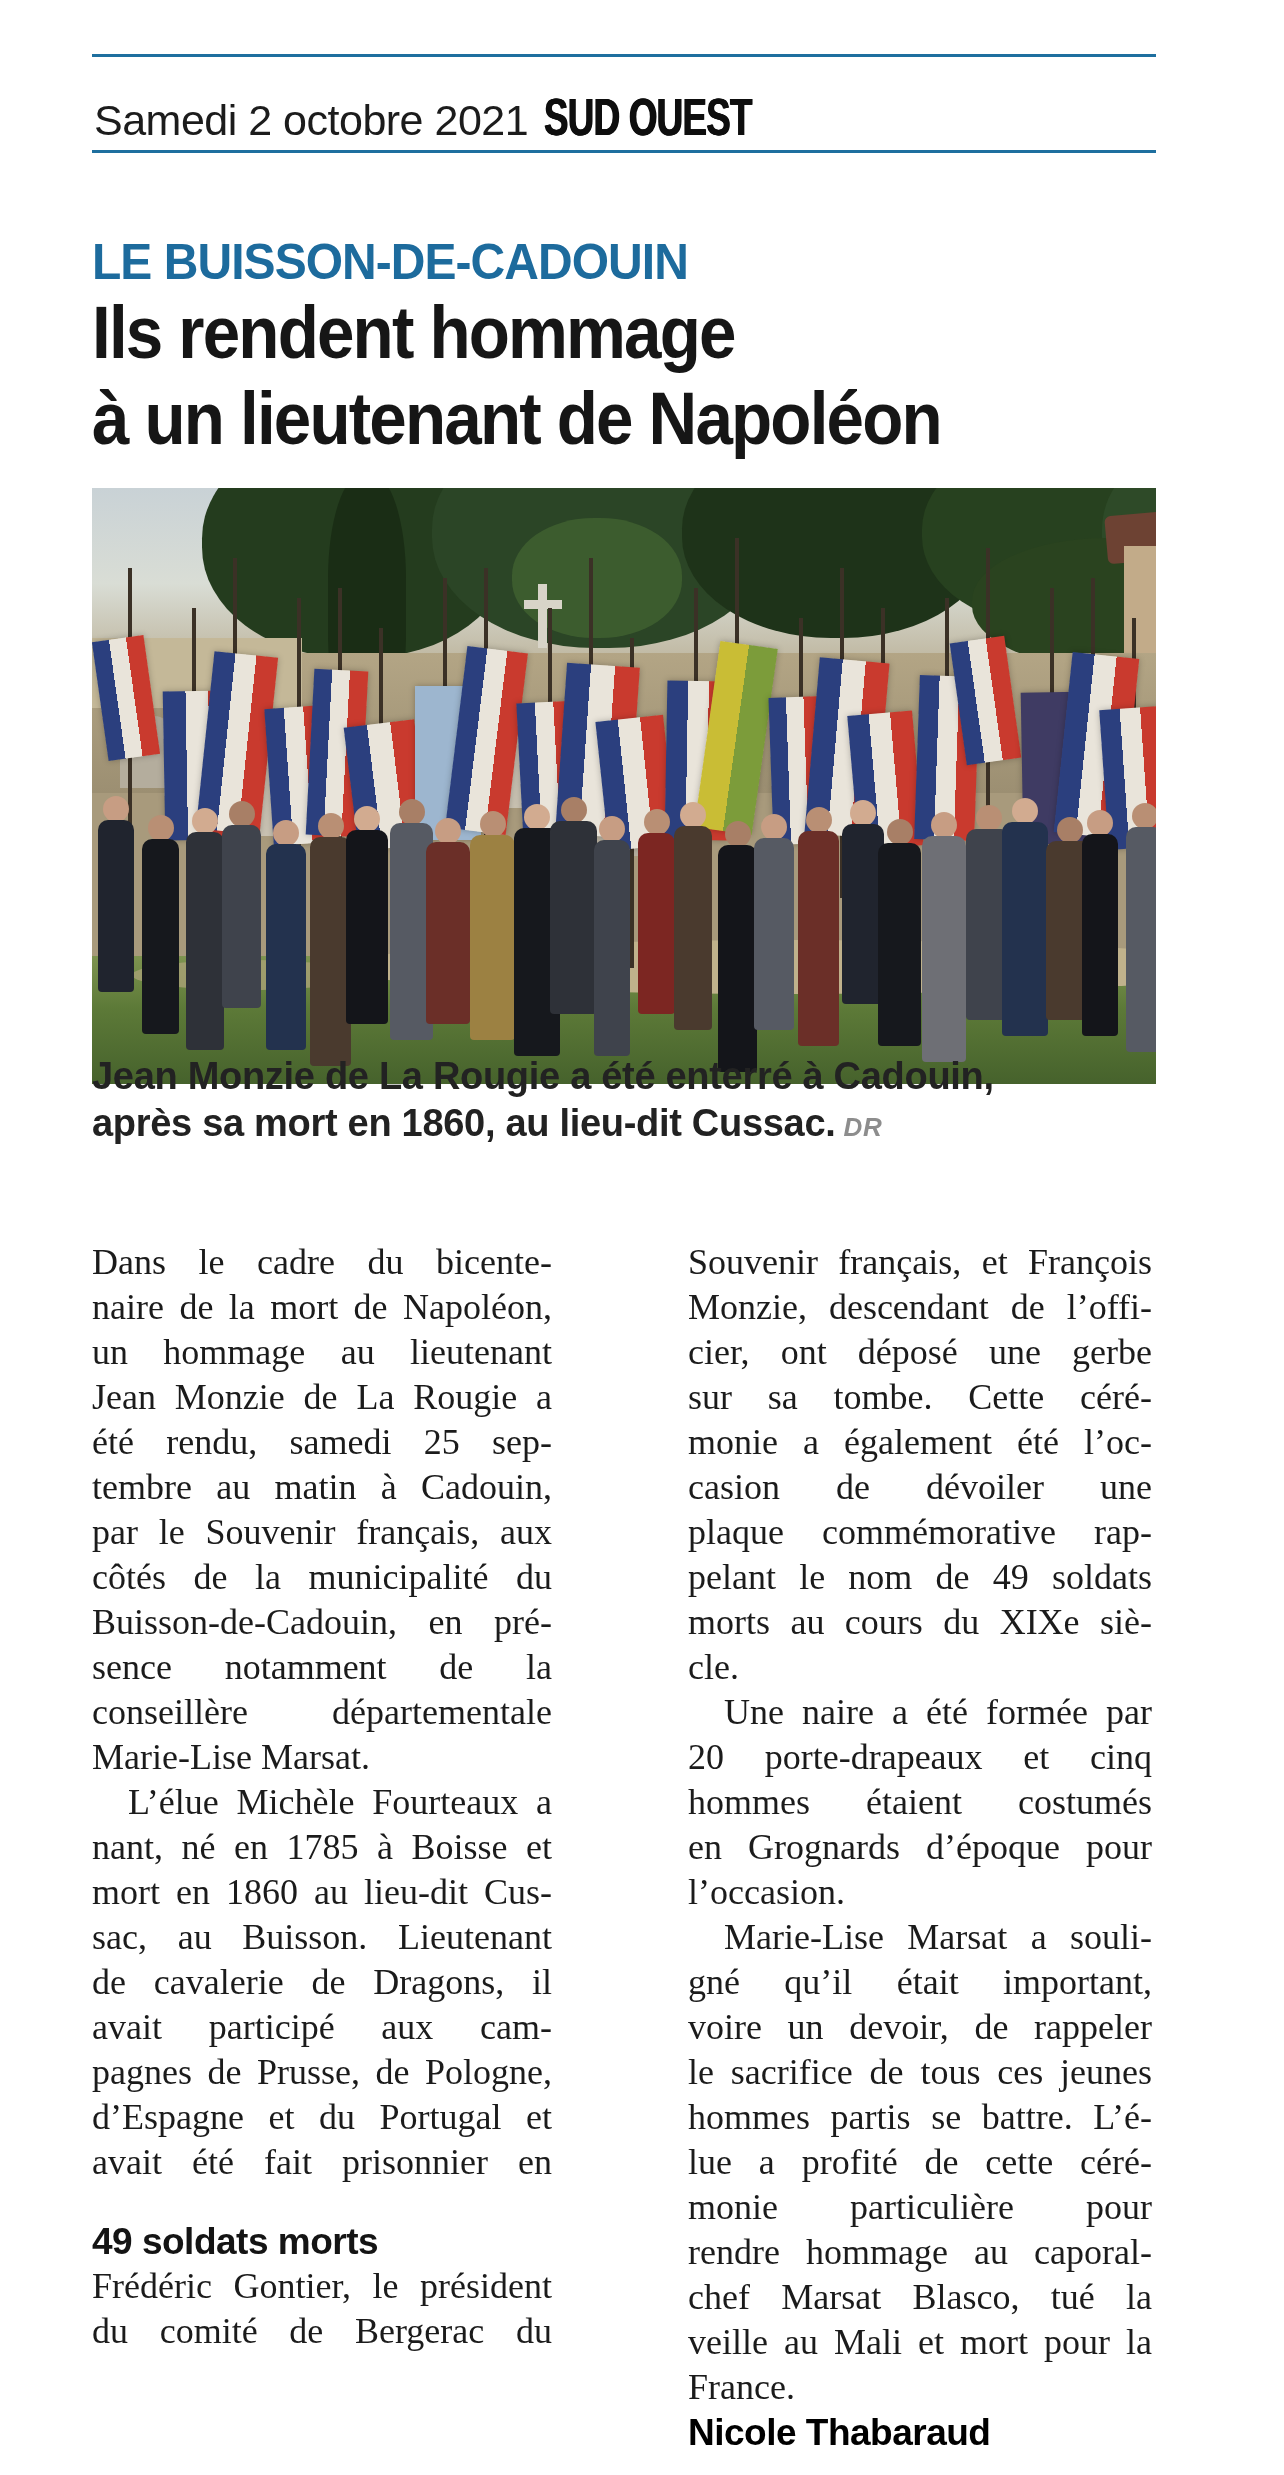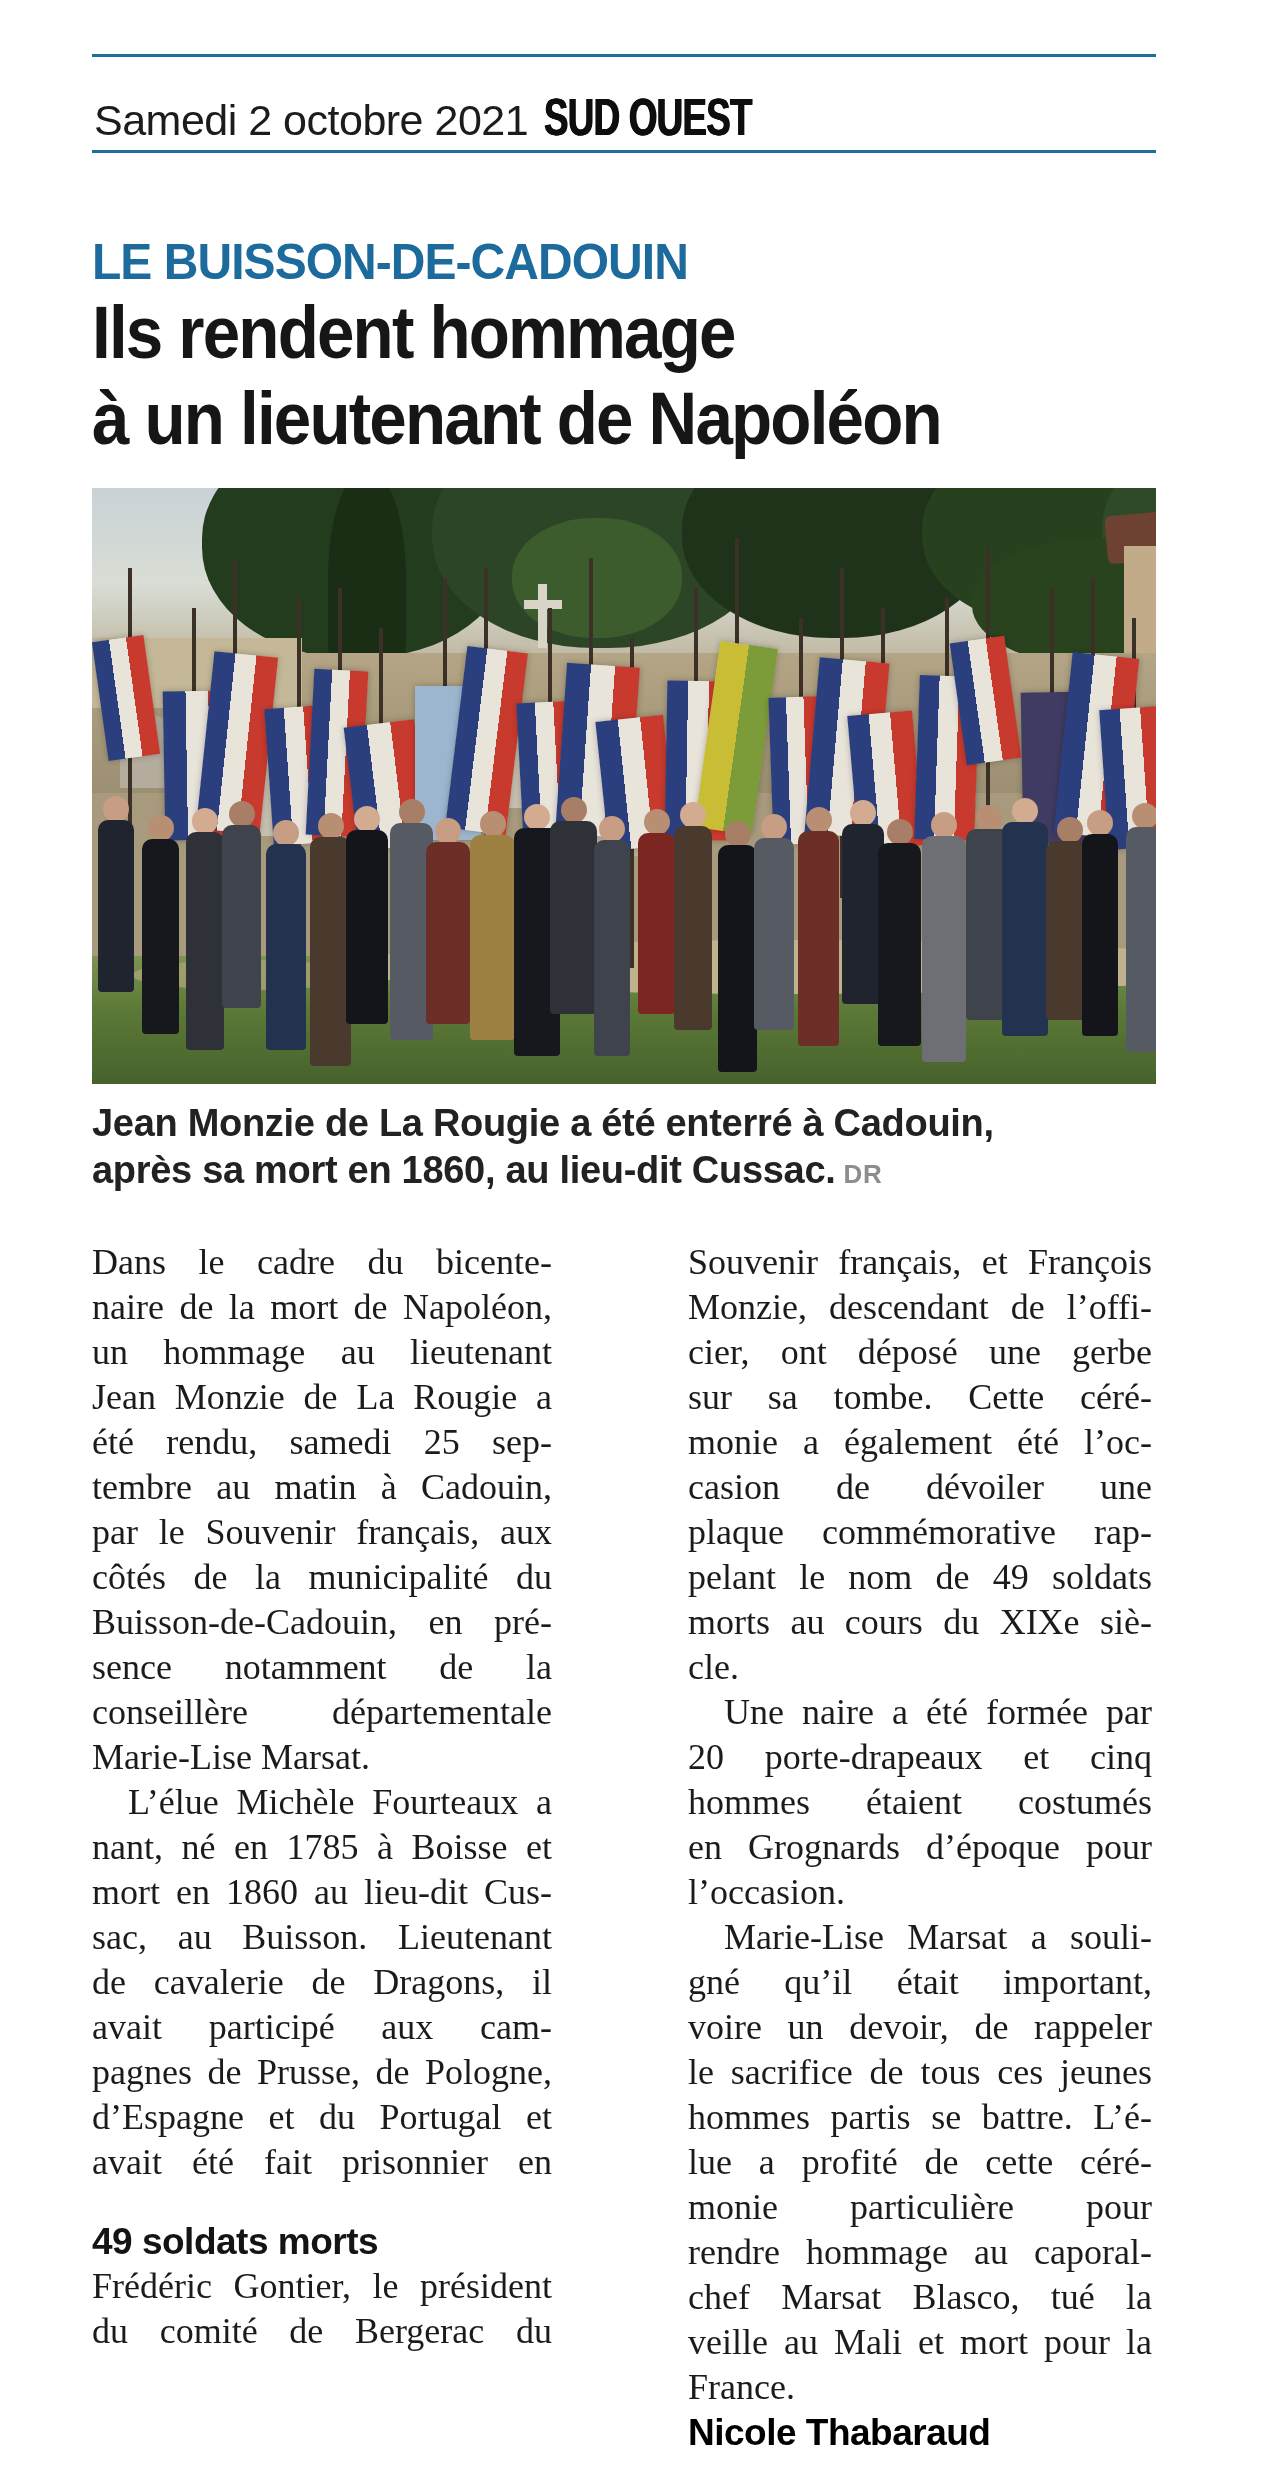--- a/index.html
+++ b/index.html
@@ -13,23 +13,23 @@
   .brand{display:inline-block;transform:scaleX(0.72);transform-origin:0 70%;
          font-weight:700;font-size:51px;letter-spacing:-1px;color:#0e0e0e;margin-left:16px;
          text-shadow:0.8px 0 currentColor,-0.8px 0 currentColor;}
   .kicker{position:absolute;left:92px;top:233px;font-size:50px;font-weight:700;color:#1d6b9d;
           letter-spacing:-1px;transform:scaleX(0.96);transform-origin:0 0;white-space:nowrap;}
   .headline{position:absolute;left:92px;top:290px;font-size:74px;line-height:86px;font-weight:700;
             color:#161616;letter-spacing:-2px;transform:scaleX(0.91);transform-origin:0 0;white-space:nowrap;}
   .photo{position:absolute;left:92px;top:488px;width:1146px;height:596px;overflow:hidden;
          background:linear-gradient(180deg,#c9d2d6 0%,#d9ddd5 16%,#bdb49c 30%,#a89a7c 40%);}
   .photo *{position:absolute;}
-  .caption{position:absolute;left:92px;top:1100px;width:1050px;font-weight:700;font-size:38px;
+  .caption{position:absolute;left:92px;top:1053px;width:1050px;font-weight:700;font-size:38px;
            line-height:47px;color:#222;letter-spacing:-0.3px;}
-  .credit{font-size:26px;color:#8d8d8d;font-weight:700;letter-spacing:0.8px;margin-left:8px;}
+  .credit{font-size:26px;color:#8d8d8d;font-weight:700;letter-spacing:0.8px;margin-left:8px;font-style:italic;}
   .col{position:absolute;top:1240px;font-family:"Liberation Serif","DejaVu Serif",serif;
        font-size:36px;color:#1b1b1b;}
   #col-0{left:92px;width:460px;}
   #col-1{left:688px;width:464px;}
   .bline{line-height:45px;height:45px;text-align:justify;text-align-last:justify;overflow:hidden;}
   .bline.last{text-align-last:left;}
   .bline.indent{text-indent:36px;}
   .subhead{margin-top:34px;font-family:"Liberation Sans",sans-serif;font-weight:700;font-size:37px;
            line-height:45px;height:45px;letter-spacing:-0.5px;color:#141414;}
   .byline{font-family:"Liberation Sans",sans-serif;font-weight:700;font-size:37px;line-height:45px;

